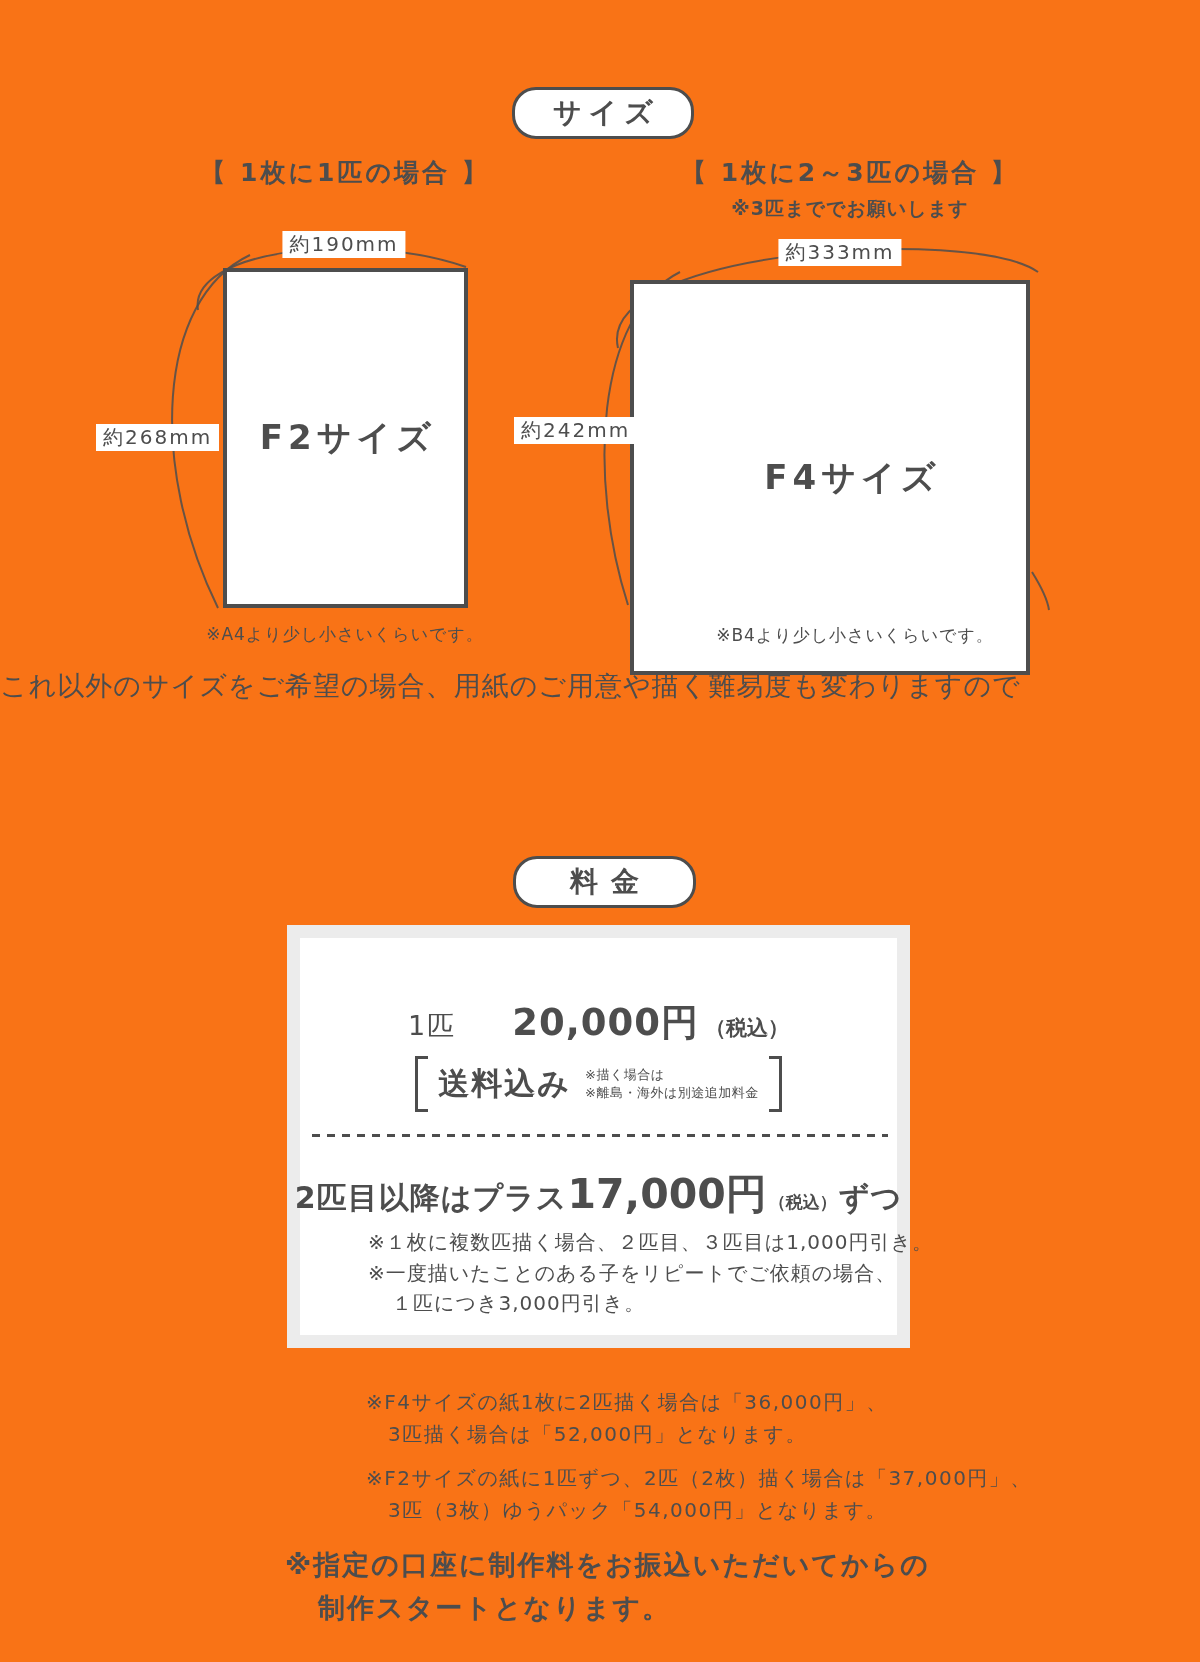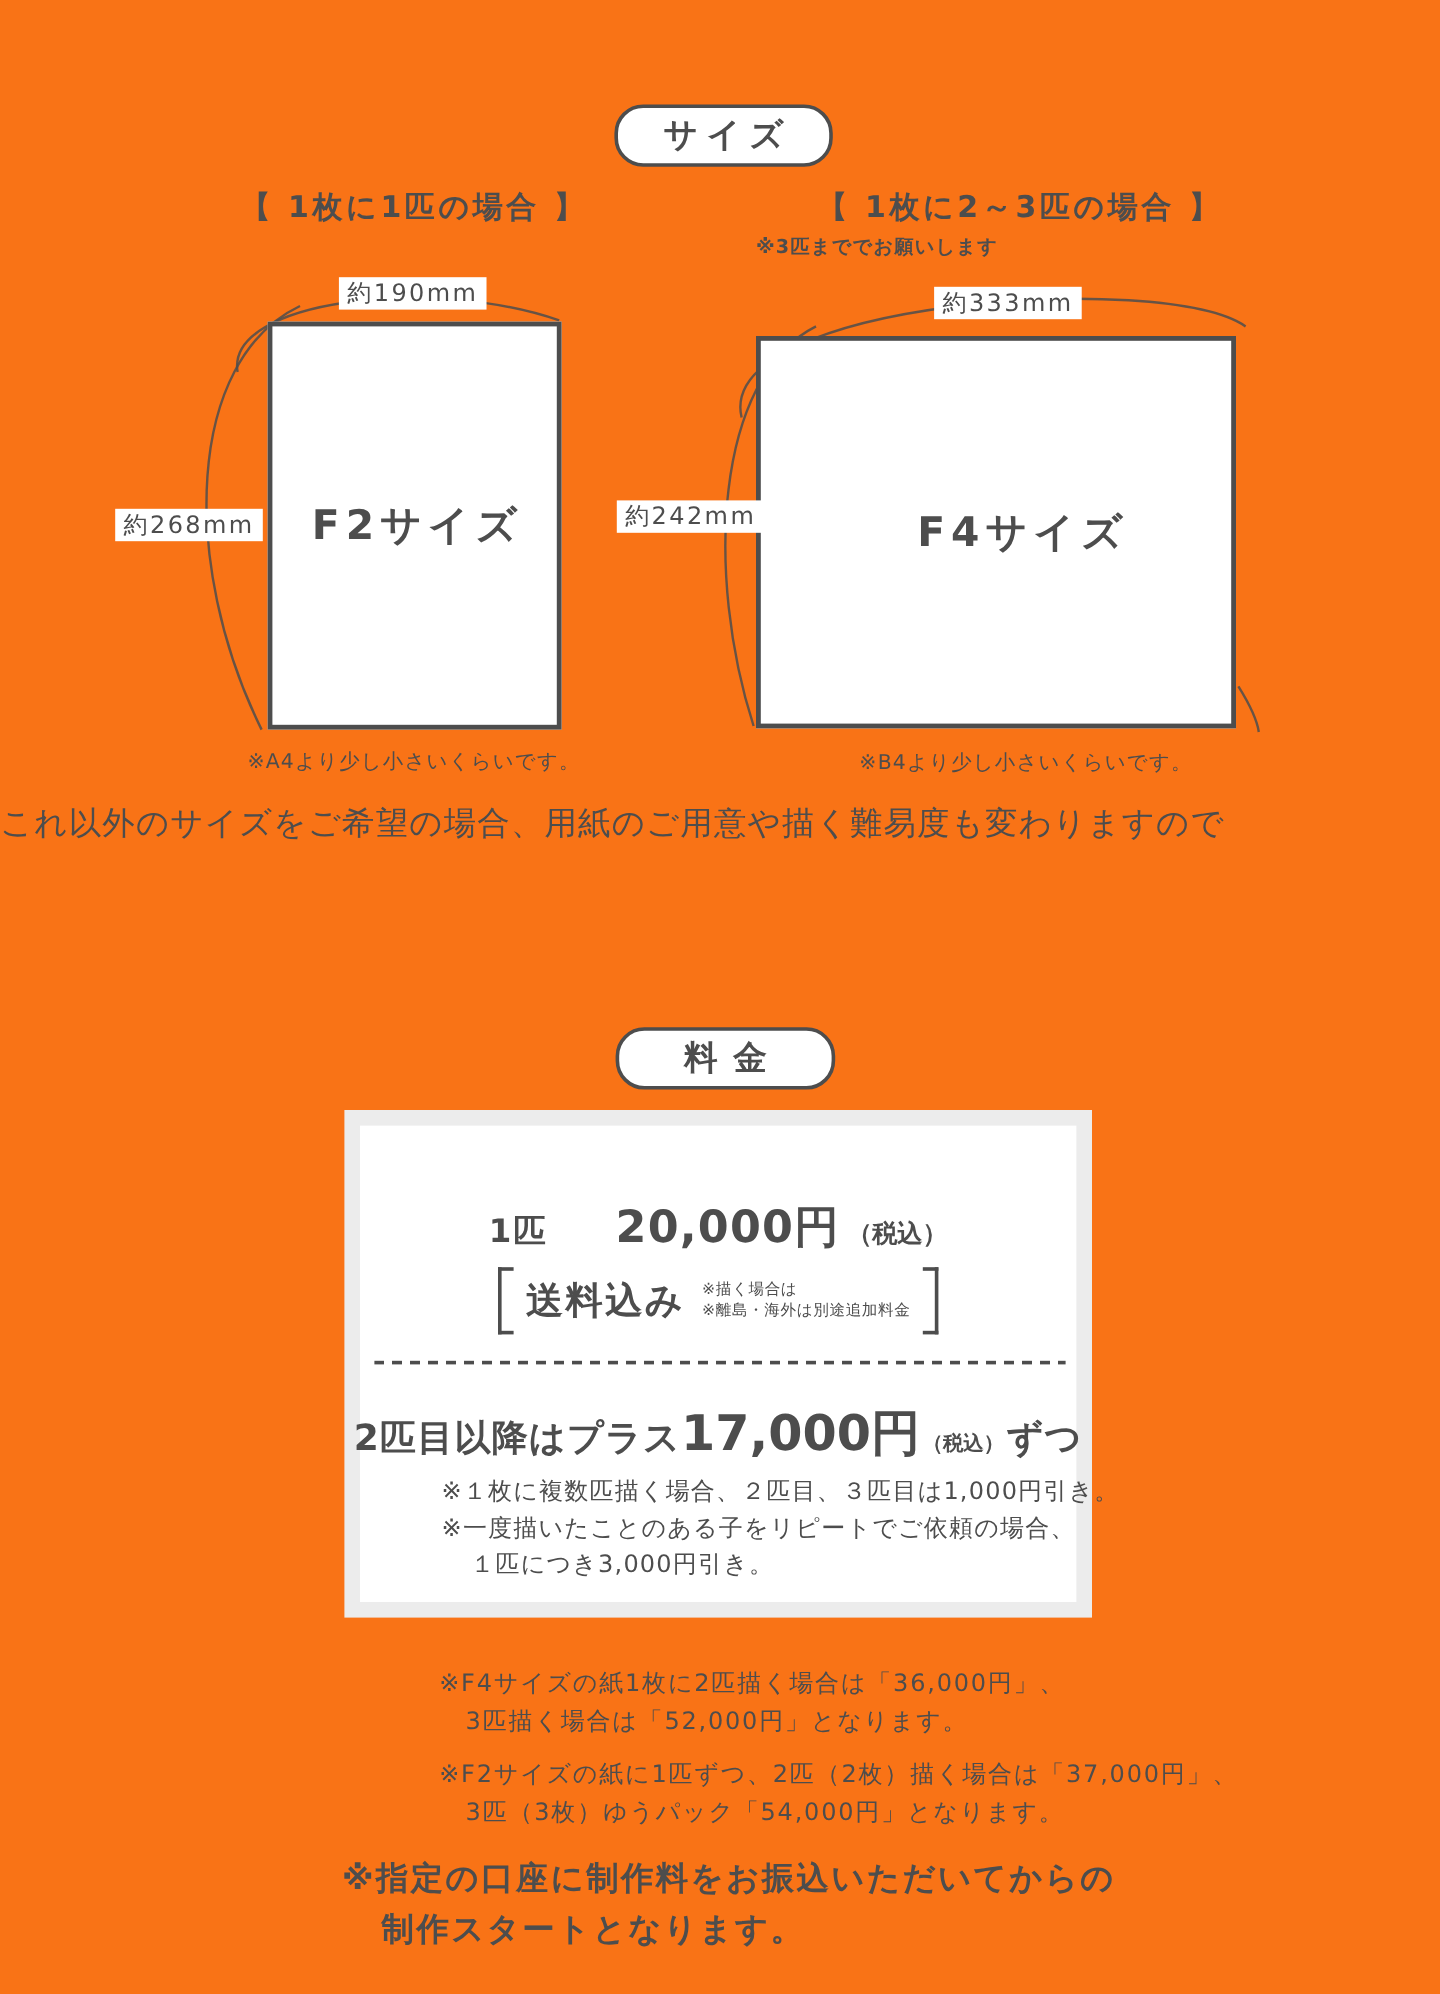--- a/index.html
+++ b/index.html
@@ -10,50 +10,50 @@
   .pill{
     position:absolute;border:3px solid #4d4d4d;border-radius:24px;background:#fff;
     display:flex;align-items:center;justify-content:center;
     font-weight:700;font-size:28px;
   }
   #size-pill{left:512px;top:87px;width:176px;height:46px;letter-spacing:7px;text-indent:7px;}
   #fee-pill{left:513px;top:856px;width:177px;height:46px;letter-spacing:13px;text-indent:13px;}
   .diagram-title{position:absolute;font-size:25px;font-weight:700;letter-spacing:3px;text-align:center;white-space:nowrap;}
   #left-title{left:105px;top:156px;width:480px;}
   #right-title{left:630px;top:156px;width:440px;}
-  #right-subtitle{position:absolute;left:630px;top:196px;width:440px;font-size:16px;font-weight:700;letter-spacing:1px;}
+  #right-subtitle{position:absolute;left:630px;top:196px;width:440px;text-align:center;font-size:19px;font-weight:700;letter-spacing:1px;}
   .arc-svg{position:absolute;pointer-events:none;}
   #f2-svg{left:100px;top:215px;width:400px;height:410px;}
   #f4-svg{left:500px;top:220px;width:580px;height:400px;}
   .fbox{
     position:absolute;border:4px solid #4d4d4d;background:#fff;box-sizing:border-box;
     display:flex;align-items:center;justify-content:center;
     font-size:34px;font-weight:700;letter-spacing:5px;text-indent:5px;
   }
   #f2-box{left:223px;top:268px;width:245px;height:340px;}
-  #f4-box{left:630px;top:280px;width:400px;height:327px;padding-left:40px;}
+  #f4-box{left:630px;top:280px;width:400px;height:395px;padding-left:40px;}
   .dim{
     position:absolute;font-size:20px;font-weight:500;letter-spacing:2px;
     background:#fff;padding:0 7px;white-space:nowrap;
   }
   #f2-w{left:344px;top:231px;transform:translateX(-50%);}
   #f2-h{left:96px;top:424px;}
   #f4-w{left:840px;top:239px;transform:translateX(-50%);}
   #f4-h{left:514px;top:417px;}
   .box-note{position:absolute;font-size:17px;font-weight:500;letter-spacing:1px;white-space:nowrap;transform:translateX(-50%);}
   #f2-note{left:345px;top:623px;}
   #f4-note{left:855px;top:624px;}
   .para{position:absolute;left:0;width:1016px;text-align:center;font-size:27px;font-weight:400;letter-spacing:1px;white-space:nowrap;}
   #para1{top:668px;}
   #para2{top:712px;}
   #price-frame{position:absolute;left:287px;top:925px;width:623px;height:423px;background:#ececec;}
   #price-panel{position:absolute;left:300px;top:938px;width:597px;height:397px;background:#ffffff;}
   .prow{position:absolute;left:300px;width:597px;display:flex;justify-content:center;align-items:baseline;white-space:nowrap;}
   #row-base{top:996px;gap:0;}
-  #base-unit{font-size:27px;font-weight:700;letter-spacing:2px;margin-right:28px;margin-top:12px;}
+  #base-unit{font-size:27px;font-weight:400;letter-spacing:2px;margin-right:28px;margin-top:12px;}
   #base-amount{font-size:37px;font-weight:700;letter-spacing:1px;line-height:1;margin-left:28px;}
   #base-tax{font-size:21px;font-weight:700;margin-left:6px;}
   #row-ship{top:1056px;align-items:center;}
   .bkt{width:13px;height:56px;border:3px solid #4d4d4d;box-sizing:border-box;}
   .bkt-l{border-right:none;margin-right:10px;}
   .bkt-r{border-left:none;margin-left:10px;}
   #ship-label{font-size:31px;font-weight:700;letter-spacing:2px;}
   .ship-notes{margin-left:14px;font-size:13px;font-weight:500;line-height:18px;letter-spacing:0.5px;}
   #divider{position:absolute;left:312px;top:1134px;width:576px;height:3px;
     background:repeating-linear-gradient(to right,#4d4d4d 0 8px,transparent 8px 15px);}

